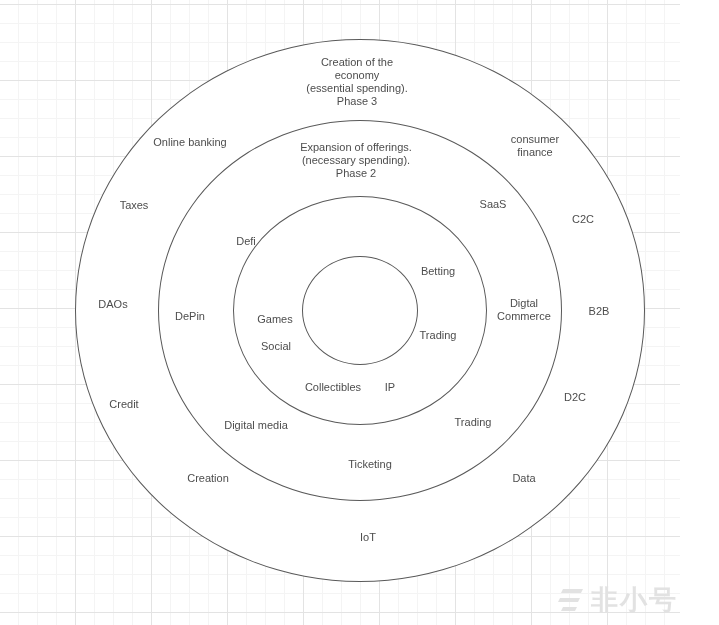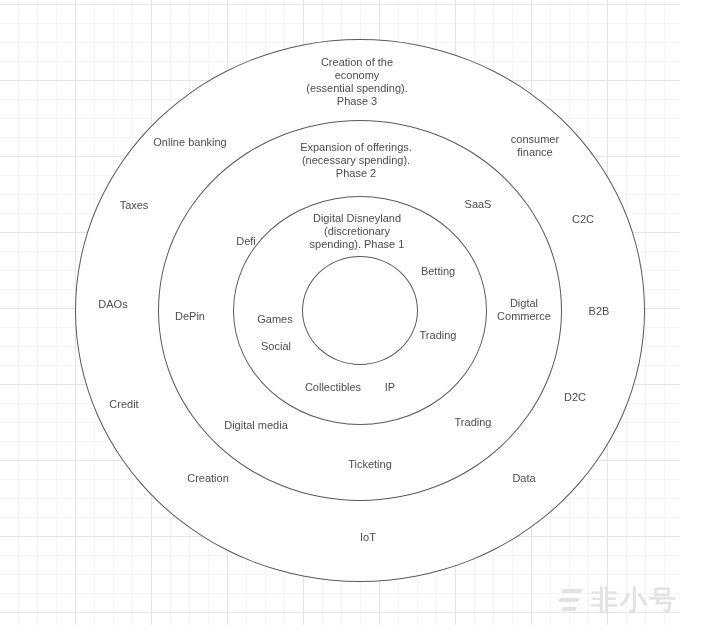--- a/index.html
+++ b/index.html
@@ -67,30 +67,27 @@
   <div class="ring ring-3"></div>
   <div class="ring ring-core"></div>
 
   <div class="lbl" style="left:357px; top:82px;">Creation of the
 economy
 (essential spending).
 Phase 3</div>
   <div class="lbl" style="left:356px; top:160px;">Expansion of offerings.
 (necessary spending).
 Phase 2</div>
-  <div class="lbl" style="left:357px; top:231px;">Digital Disneyland
-(discretionary
-spending). Phase 1</div>
 
   <div class="lbl" style="left:190px; top:142px;">Online banking</div>
   <div class="lbl" style="left:535px; top:146px;">consumer
 finance</div>
   <div class="lbl" style="left:134px; top:205px;">Taxes</div>
   <div class="lbl" style="left:246px; top:205px;margin-top:36px;">Defi</div>
-  <div class="lbl" style="left:478px; top:204px;text-align:right;">SaaS</div>
+  <div class="lbl" style="left:493px; top:204px;text-align:right;">SaaS</div>
   <div class="lbl" style="left:583px; top:219px;">C2C</div>
   <div class="lbl" style="left:275px; top:272px;margin-top:47px;">Games</div>
   <div class="lbl" style="left:438px; top:271px;">Betting</div>
   <div class="lbl" style="left:113px; top:304px;">DAOs</div>
   <div class="lbl" style="left:190px; top:316px;">DePin</div>
   <div class="lbl" style="left:524px; top:310px;">Digtal
 Commerce</div>
   <div class="lbl" style="left:599px; top:311px;">B2B</div>
   <div class="lbl" style="left:276px; top:346px;">Social</div>
   <div class="lbl" style="left:438px; top:335px;">Trading</div>

